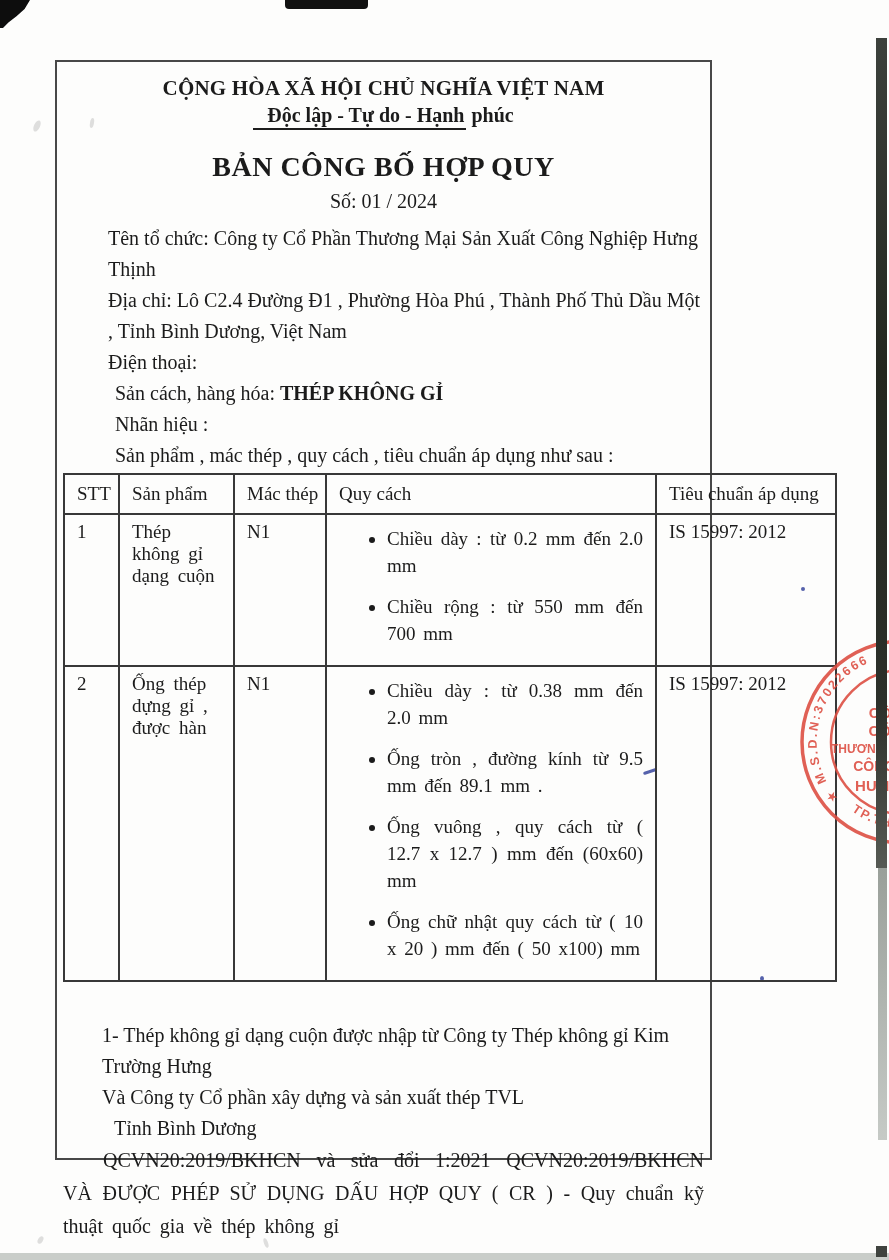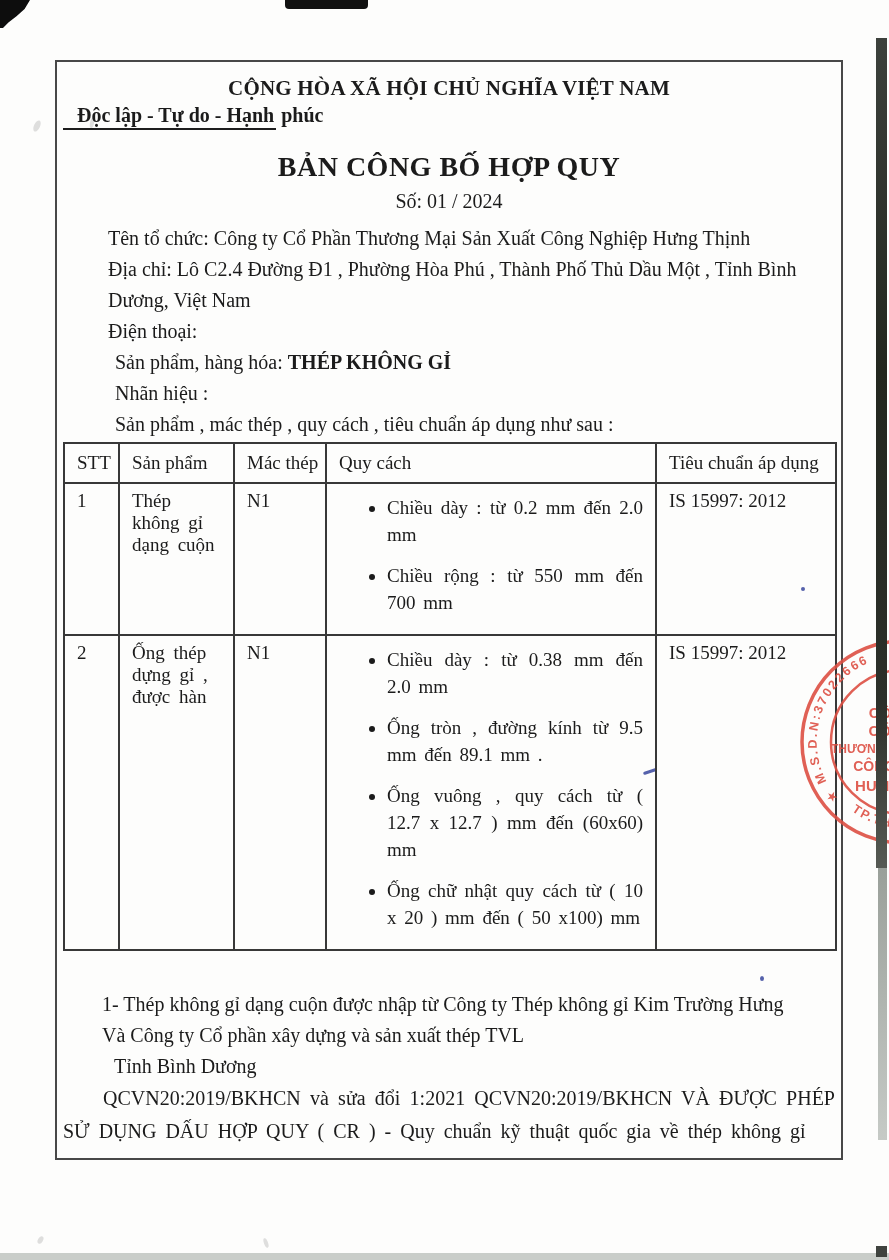--- a/index.html
+++ b/index.html
@@ -21,25 +21,25 @@
   .dot1{left:801px;top:587px;width:4px;height:4px;}
   .dot2{left:643px;top:770px;width:14px;height:3px;border-radius:2px;transform:rotate(-18deg);}
   .dot3{left:760px;top:976px;width:4px;height:5px;}
   .smudge{position:absolute;background:#b9b9b9;opacity:.45;border-radius:50%;}
   .sm1{left:34px;top:120px;width:6px;height:12px;transform:rotate(25deg);}
   .sm2{left:90px;top:118px;width:4px;height:10px;transform:rotate(10deg);}
   .sm3{left:38px;top:1236px;width:5px;height:8px;transform:rotate(30deg);}
   .sm4{left:264px;top:1238px;width:4px;height:10px;transform:rotate(-20deg);}
 
   
-  .frame{position:absolute;left:55px;top:60px;width:788px;height:1100px;border:2px solid #484848;
+  .frame{position:absolute;left:55px;top:60px;width:657px;height:1100px;border:2px solid #484848;
     box-sizing:border-box;padding:0 6px;z-index:2;}
 
   .nat-title{margin-top:14px;text-align:center;font-weight:bold;font-size:21px;letter-spacing:.2px;}
-  .motto{margin-top:3px;font-weight:bold;font-size:20px;}
+  .motto{margin-top:3px;text-align:center;font-weight:bold;font-size:20px;}
   .motto .ul{border-bottom:2.5px solid #1d1d1d;padding:0 2px 2px 14px;}
   .doc-title{margin-top:24px;text-align:center;font-weight:bold;font-size:28px;letter-spacing:.5px;}
   .doc-number{margin-top:7px;text-align:center;font-size:20px;}
 
   .para{font-size:20px;line-height:31px;margin:0 0 0 45px;}
   .para.first{margin-top:10px;}
   .para.indent2{margin-left:52px;}
   .bold{font-weight:bold;}
 
   
@@ -92,21 +92,21 @@
     <div class="motto">
       <span class="ul">Độc lập - Tự do - Hạnh</span><span> phúc</span>
     </div>
 
     <div class="doc-title">BẢN CÔNG BỐ HỢP QUY</div>
     <div class="doc-number">Số: 01 / 2024</div>
 
     <p class="para first">Tên tổ chức: Công ty Cổ Phần Thương Mại Sản Xuất Công Nghiệp Hưng Thịnh</p>
     <p class="para">Địa chỉ: Lô C2.4 Đường Đ1 , Phường Hòa Phú , Thành Phố Thủ Dầu Một , Tỉnh Bình Dương, Việt Nam</p>
     <p class="para">Điện thoại:</p>
-    <p class="para indent2"><span>Sản phẩm, hàng hóa: </span><span class="bold">THÉP KHÔNG GỈ</span></p>
+    <p class="para indent2"><span>Sản cách, hàng hóa: </span><span class="bold">THÉP KHÔNG GỈ</span></p>
     <p class="para indent2">Nhãn hiệu :</p>
     <p class="para indent2">Sản phẩm , mác thép , quy cách , tiêu chuẩn áp dụng như sau :</p>
 
     <table class="spec">
       <colgroup>
         <col style="width:55px">
           <col style="width:115px">
           <col style="width:92px">
           <col style="width:330px">
           <col style="width:180px">

